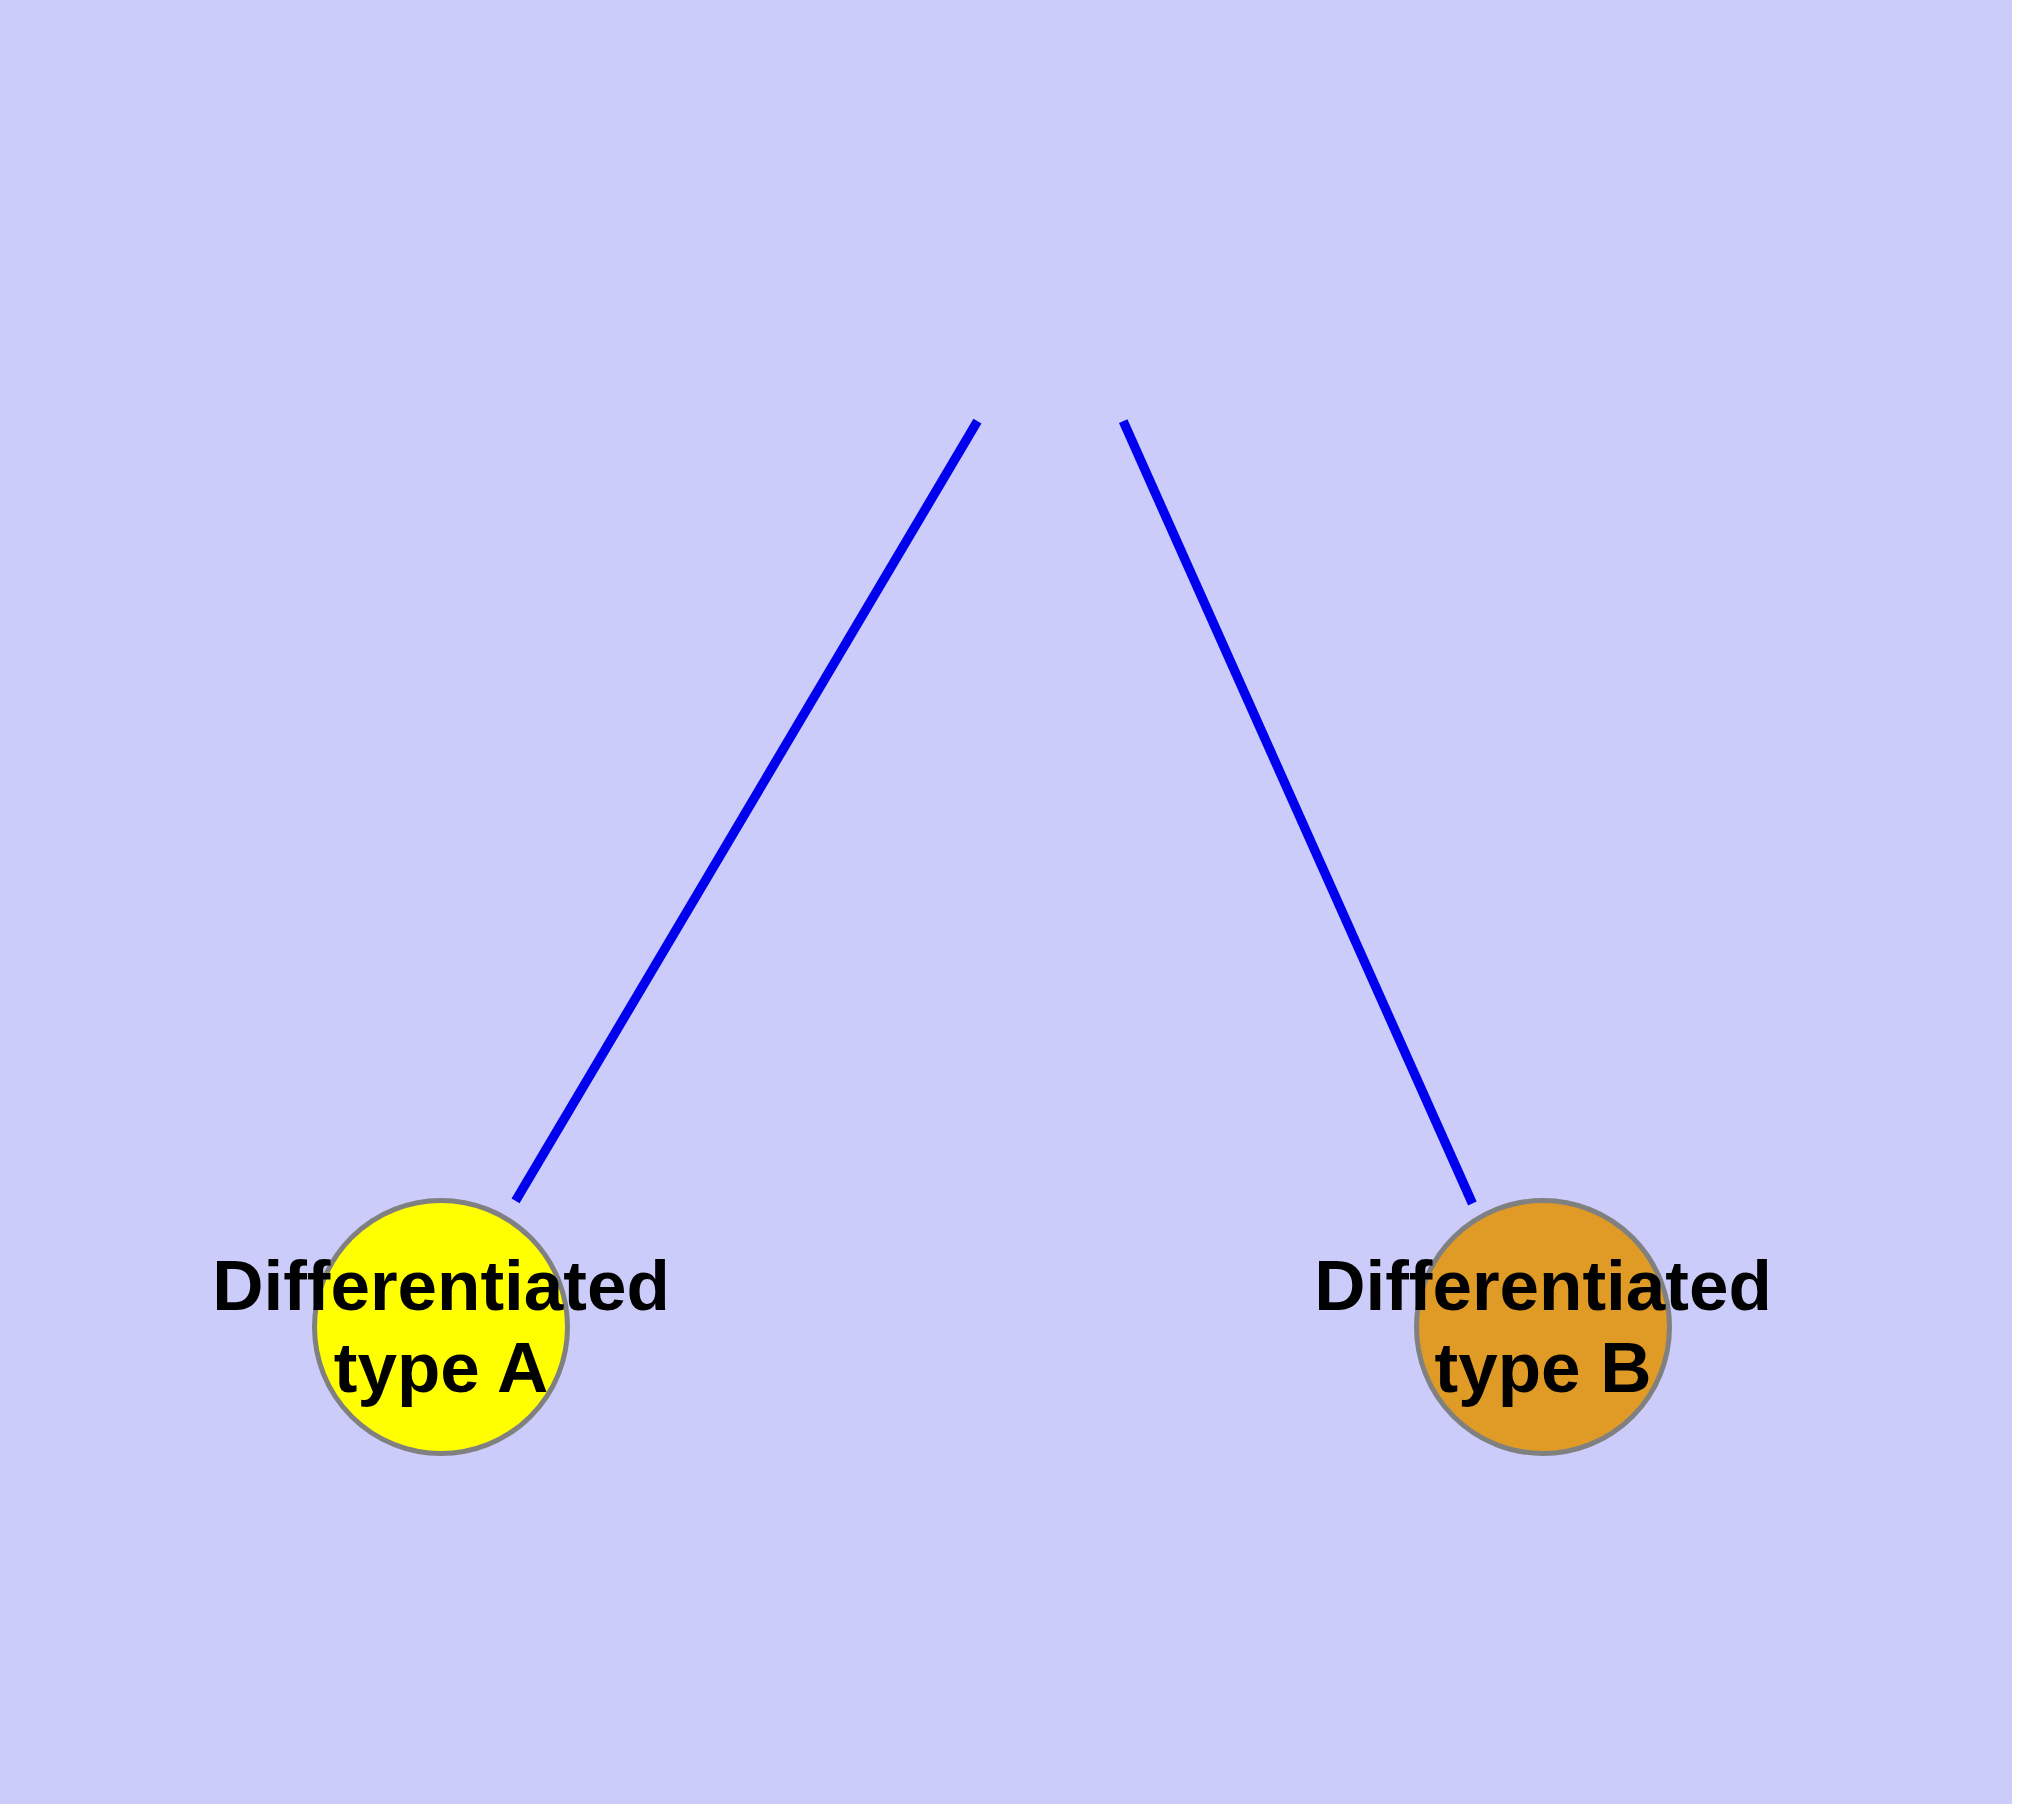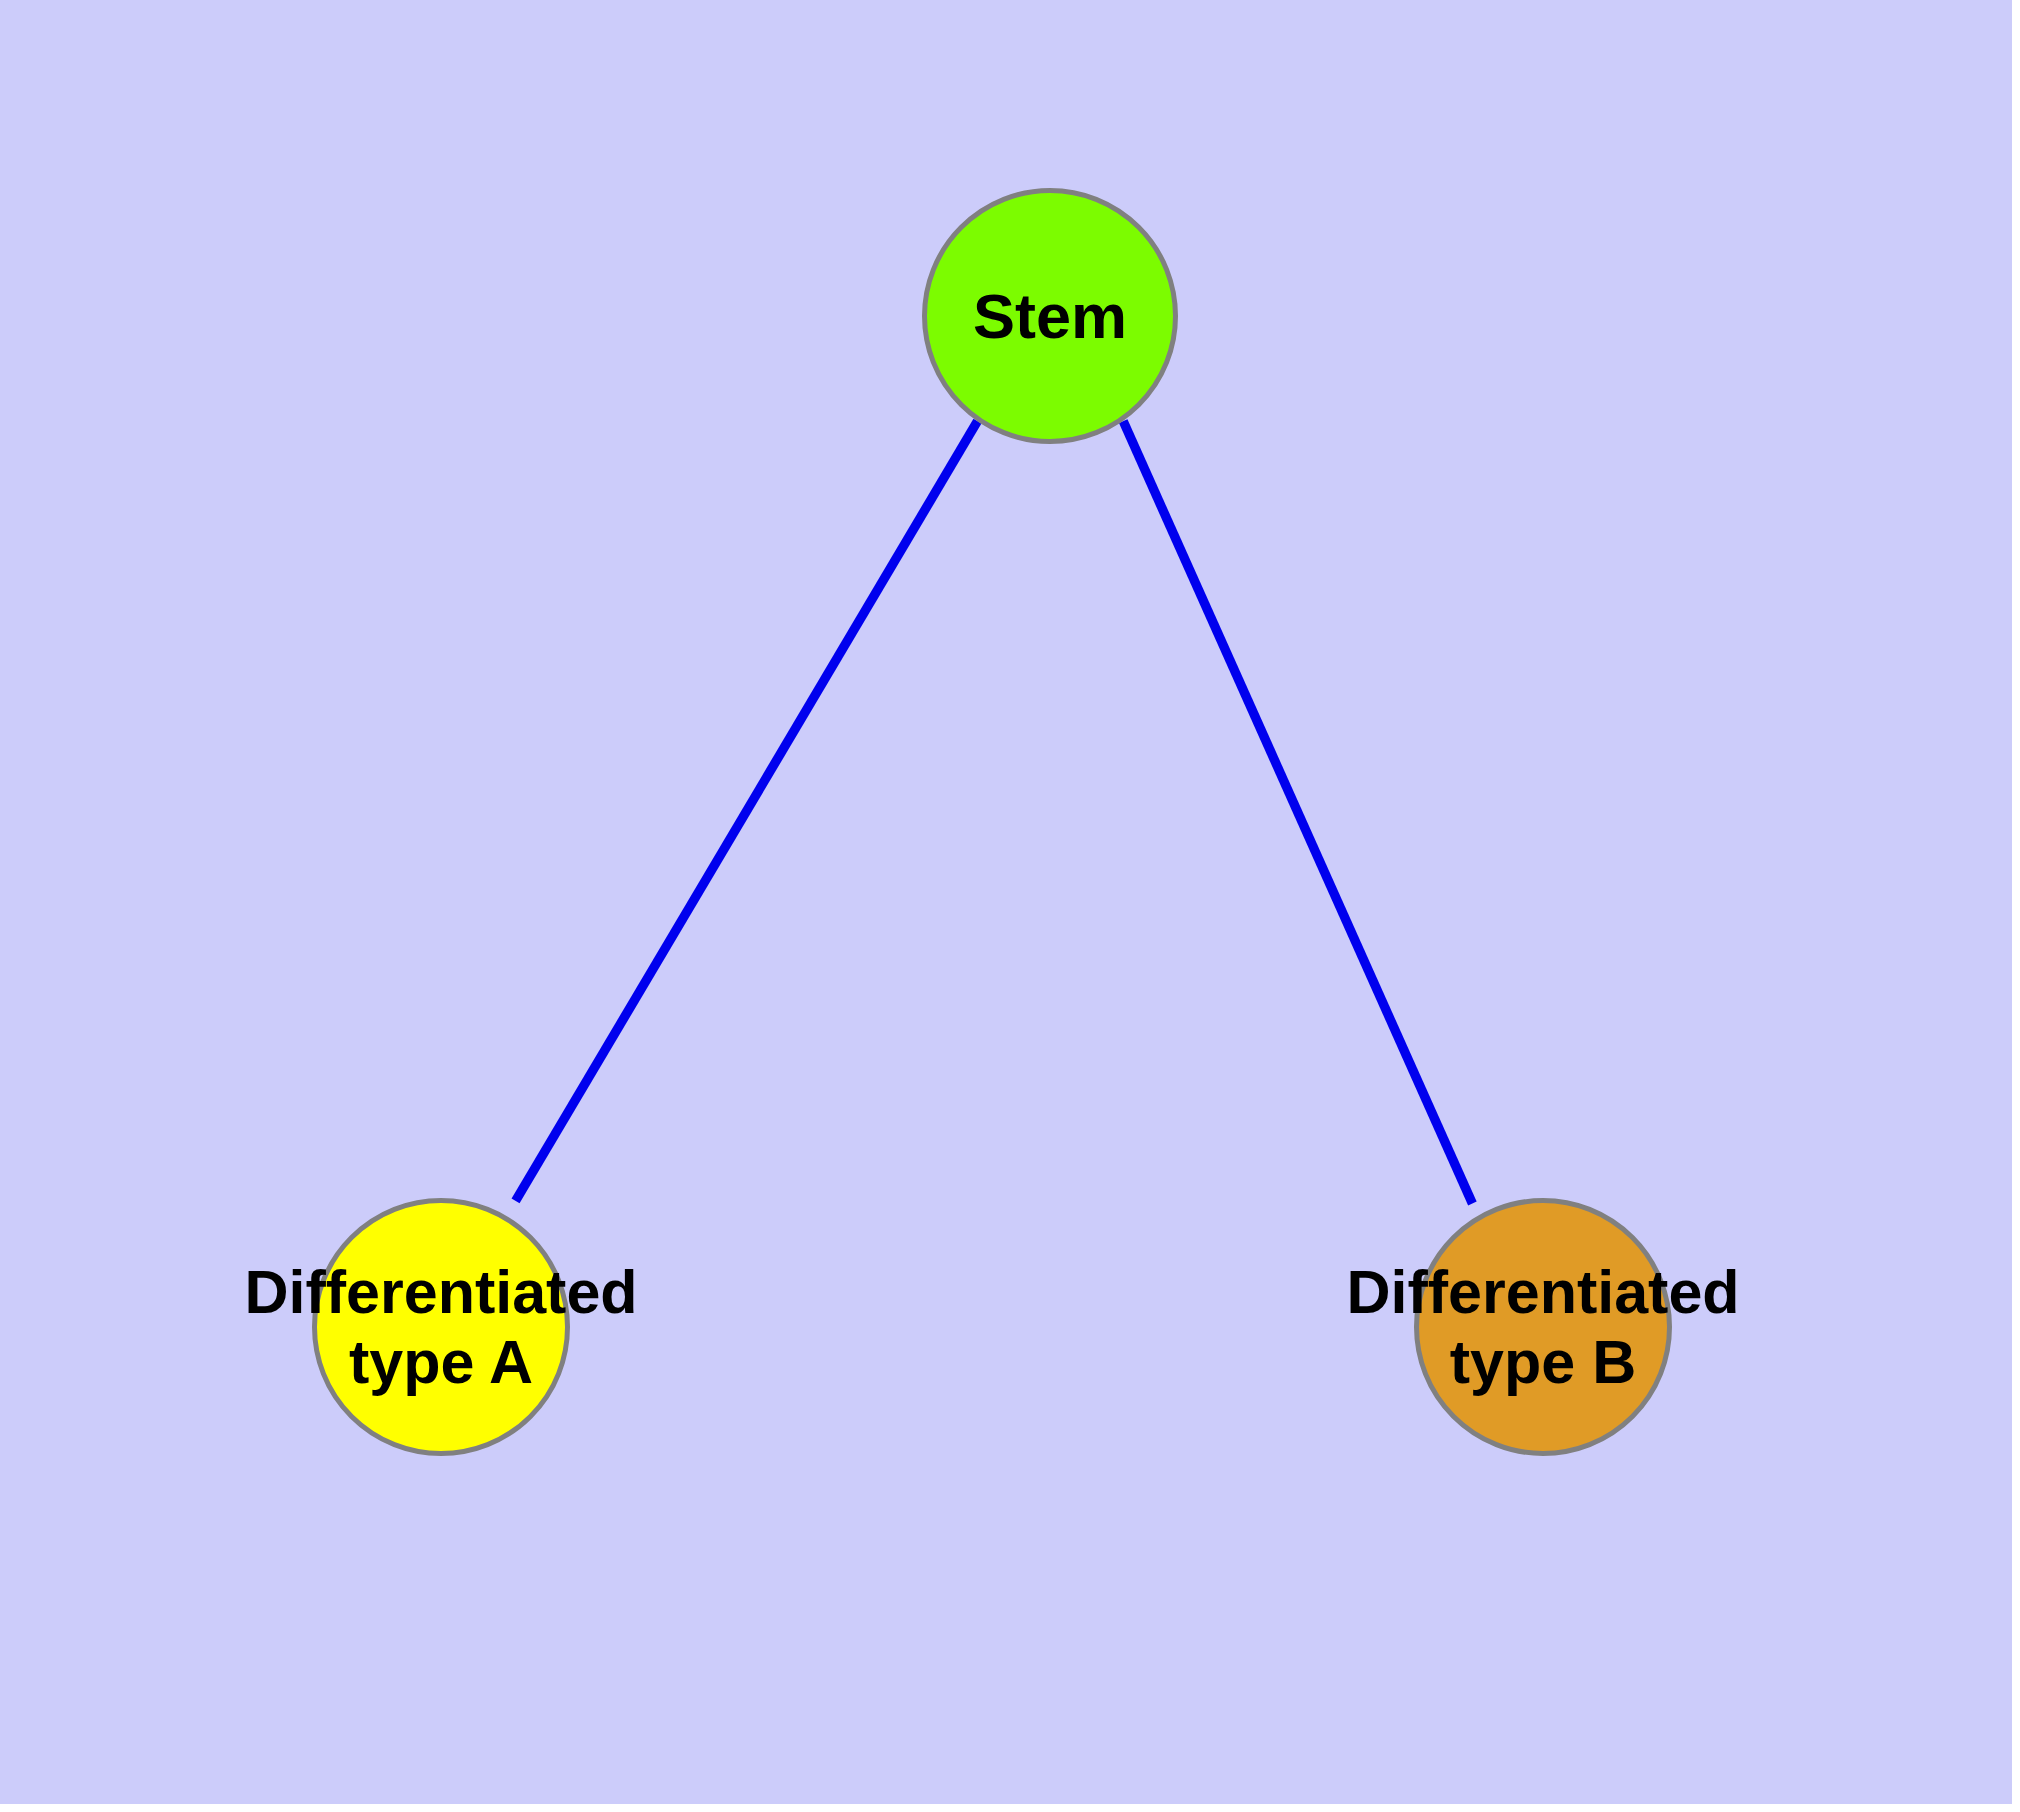--- a/index.html
+++ b/index.html
@@ -59,39 +59,36 @@
     line-height: 1.12;
     pointer-events: none;
   }
 
   .node-label-root {
     font-size: 63px;
   }
 
   
   .node-label-leaf {
-    font-size: 61px;
+    font-size: 71px;
     line-height: 1.15;
   }
 </style>
 </head>
 <body>
 
 <div id="graph-canvas" style="background: rgb(255, 255, 255);">
 
   <div id="plot-background" style="background: rgb(204, 204, 250);"></div>
 
   <svg id="edge-layer" viewBox="0 0 2384 2138" width="2021" height="1812" xmlns="http://www.w3.org/2000/svg">
     <line class="graph-edge" id="edge-0" x1="1153" y1="497" x2="608" y2="1417" stroke="#0000ee" stroke-width="11" stroke-linecap="butt"></line>
     <line class="graph-edge" id="edge-1" x1="1325" y1="497" x2="1737" y2="1420" stroke="#0000ee" stroke-width="11" stroke-linecap="butt"></line>
   </svg>
 
-  <div class="node" id="node-stem" style="width: 256px; height: 256px; left: 922px; top: 188px; background: rgb(124, 252, 0); border-color: rgb(128, 128, 128); border-width: 5.1px;">
-    <span class="node-label node-label-root" style="color: rgb(0, 0, 0);">Stem</span>
-  </div>
 
   <div class="node" id="node-diff-a" style="width: 258px; height: 258px; left: 312px; top: 1198px; background: rgb(255, 255, 0); border-color: rgb(128, 128, 128); border-width: 5.1px;">
     <span class="node-label node-label-leaf" style="color: rgb(0, 0, 0);">Differentiated
 type A</span>
   </div>
 
   <div class="node" id="node-diff-b" style="width: 258px; height: 258px; left: 1414px; top: 1198px; background: rgb(224, 155, 38); border-color: rgb(128, 128, 128); border-width: 5.1px;">
     <span class="node-label node-label-leaf" style="color: rgb(0, 0, 0);">Differentiated
 type B</span>
   </div>

